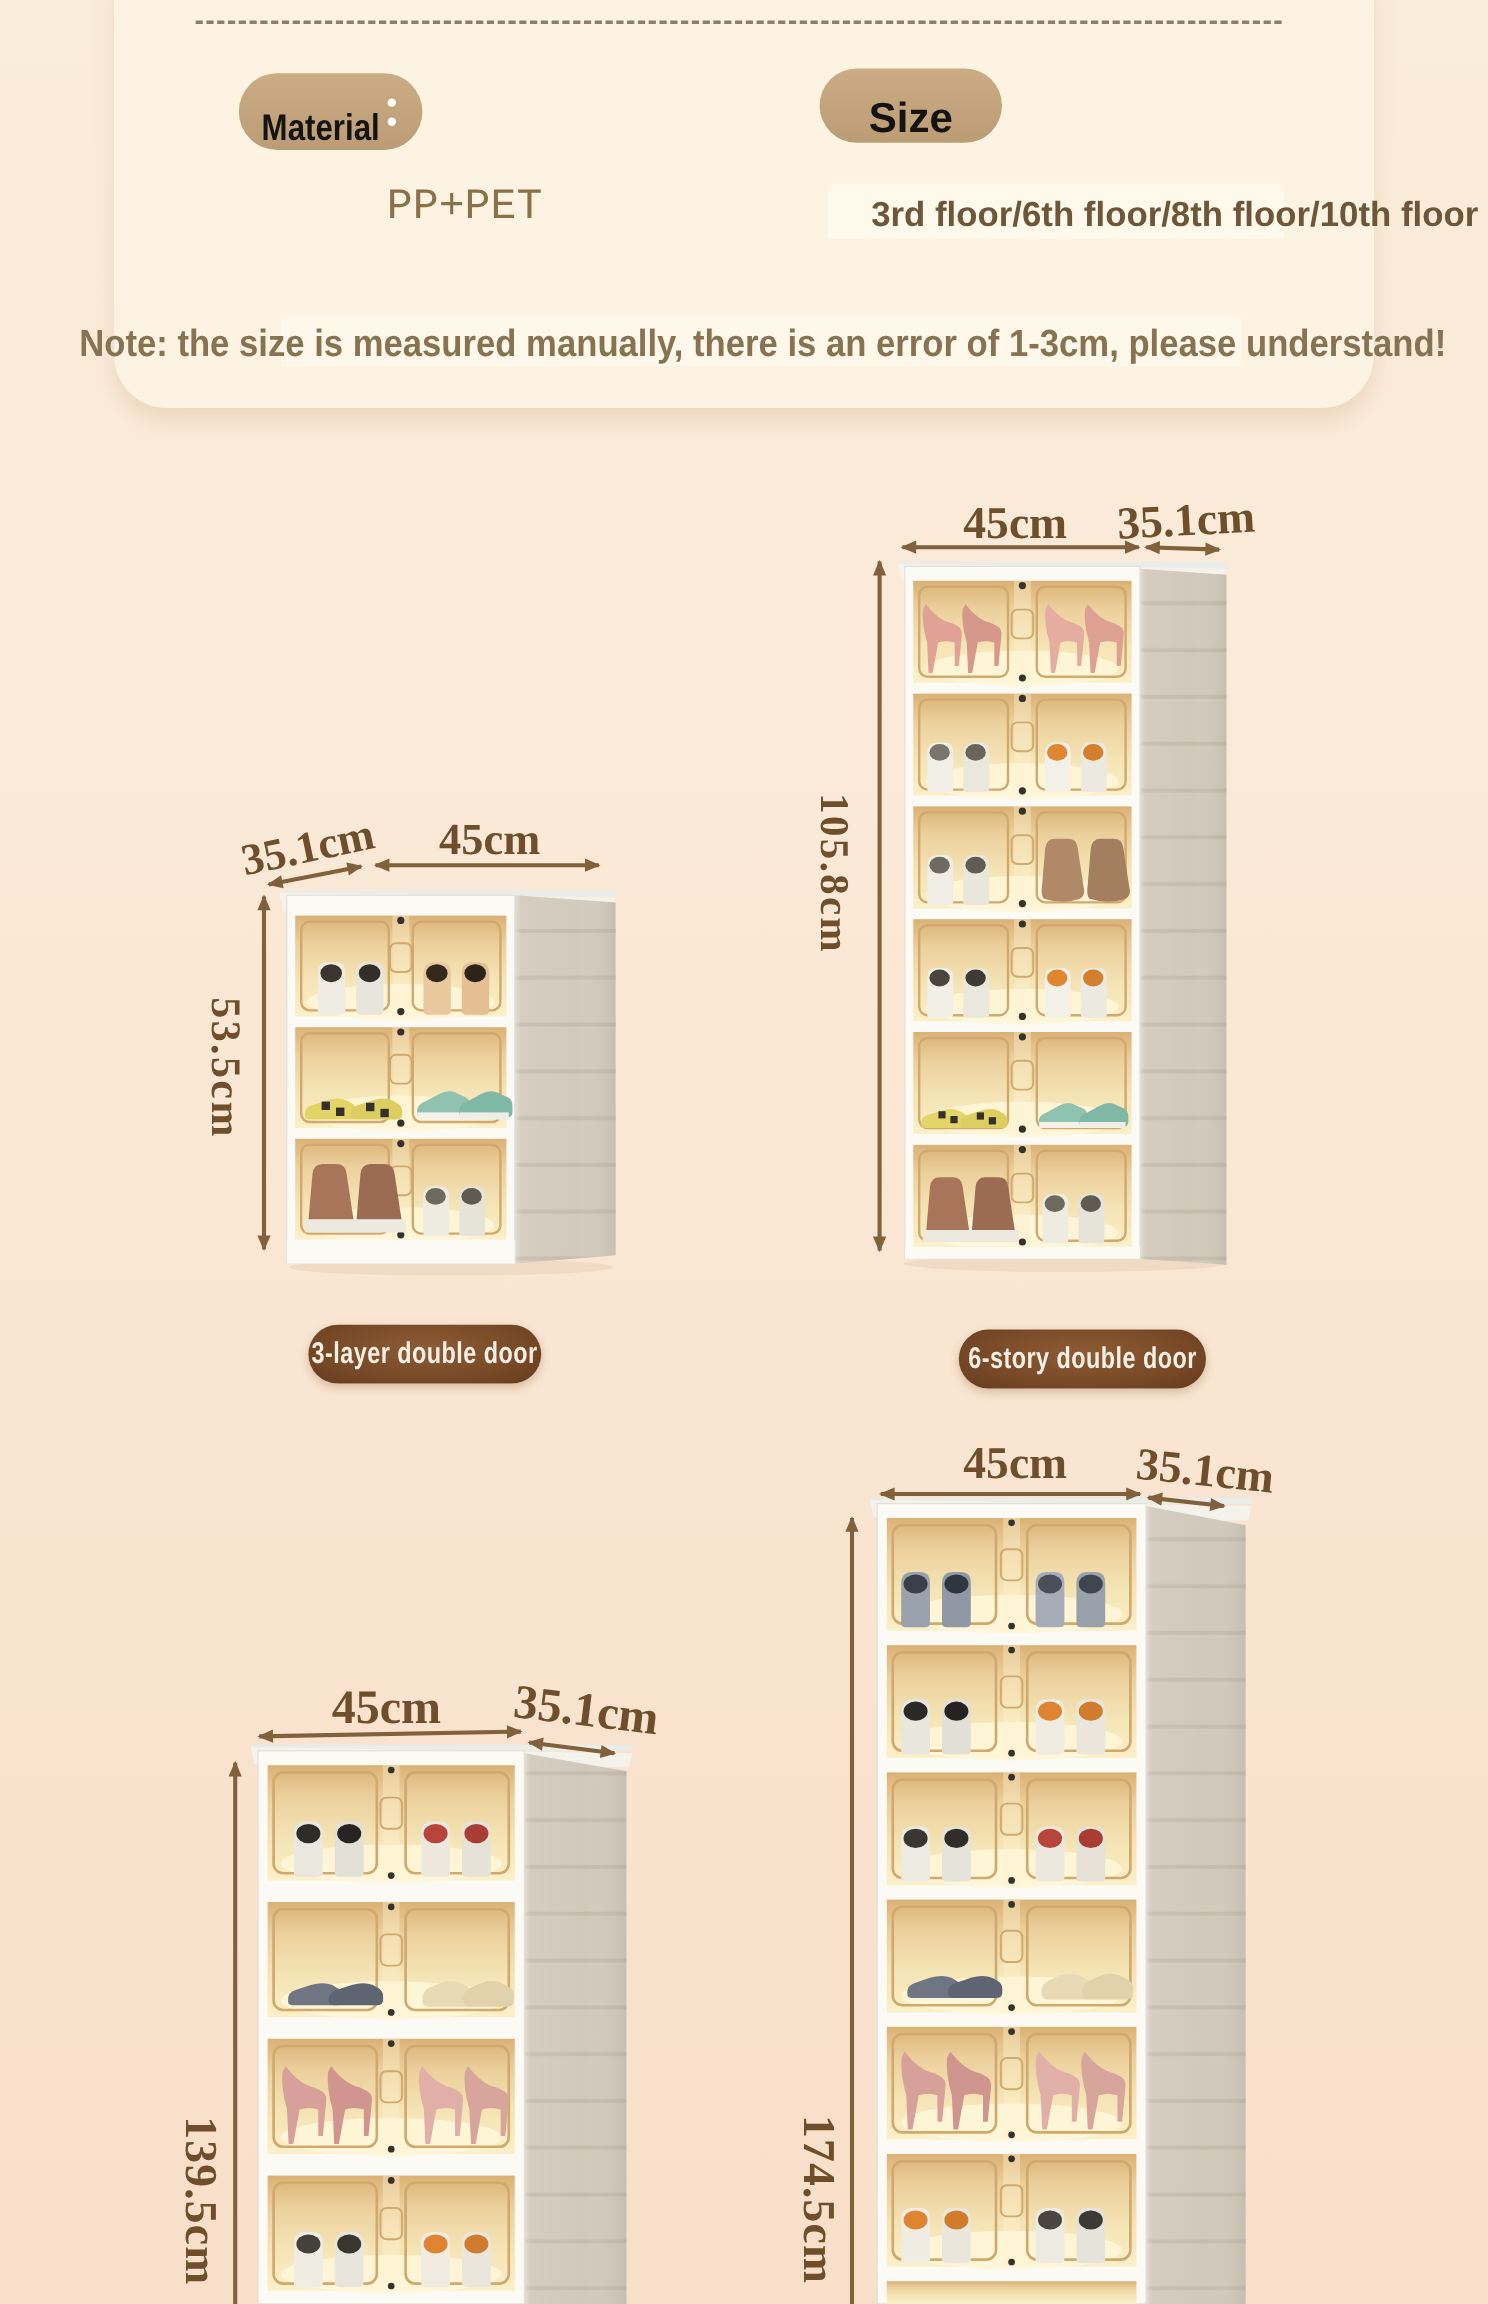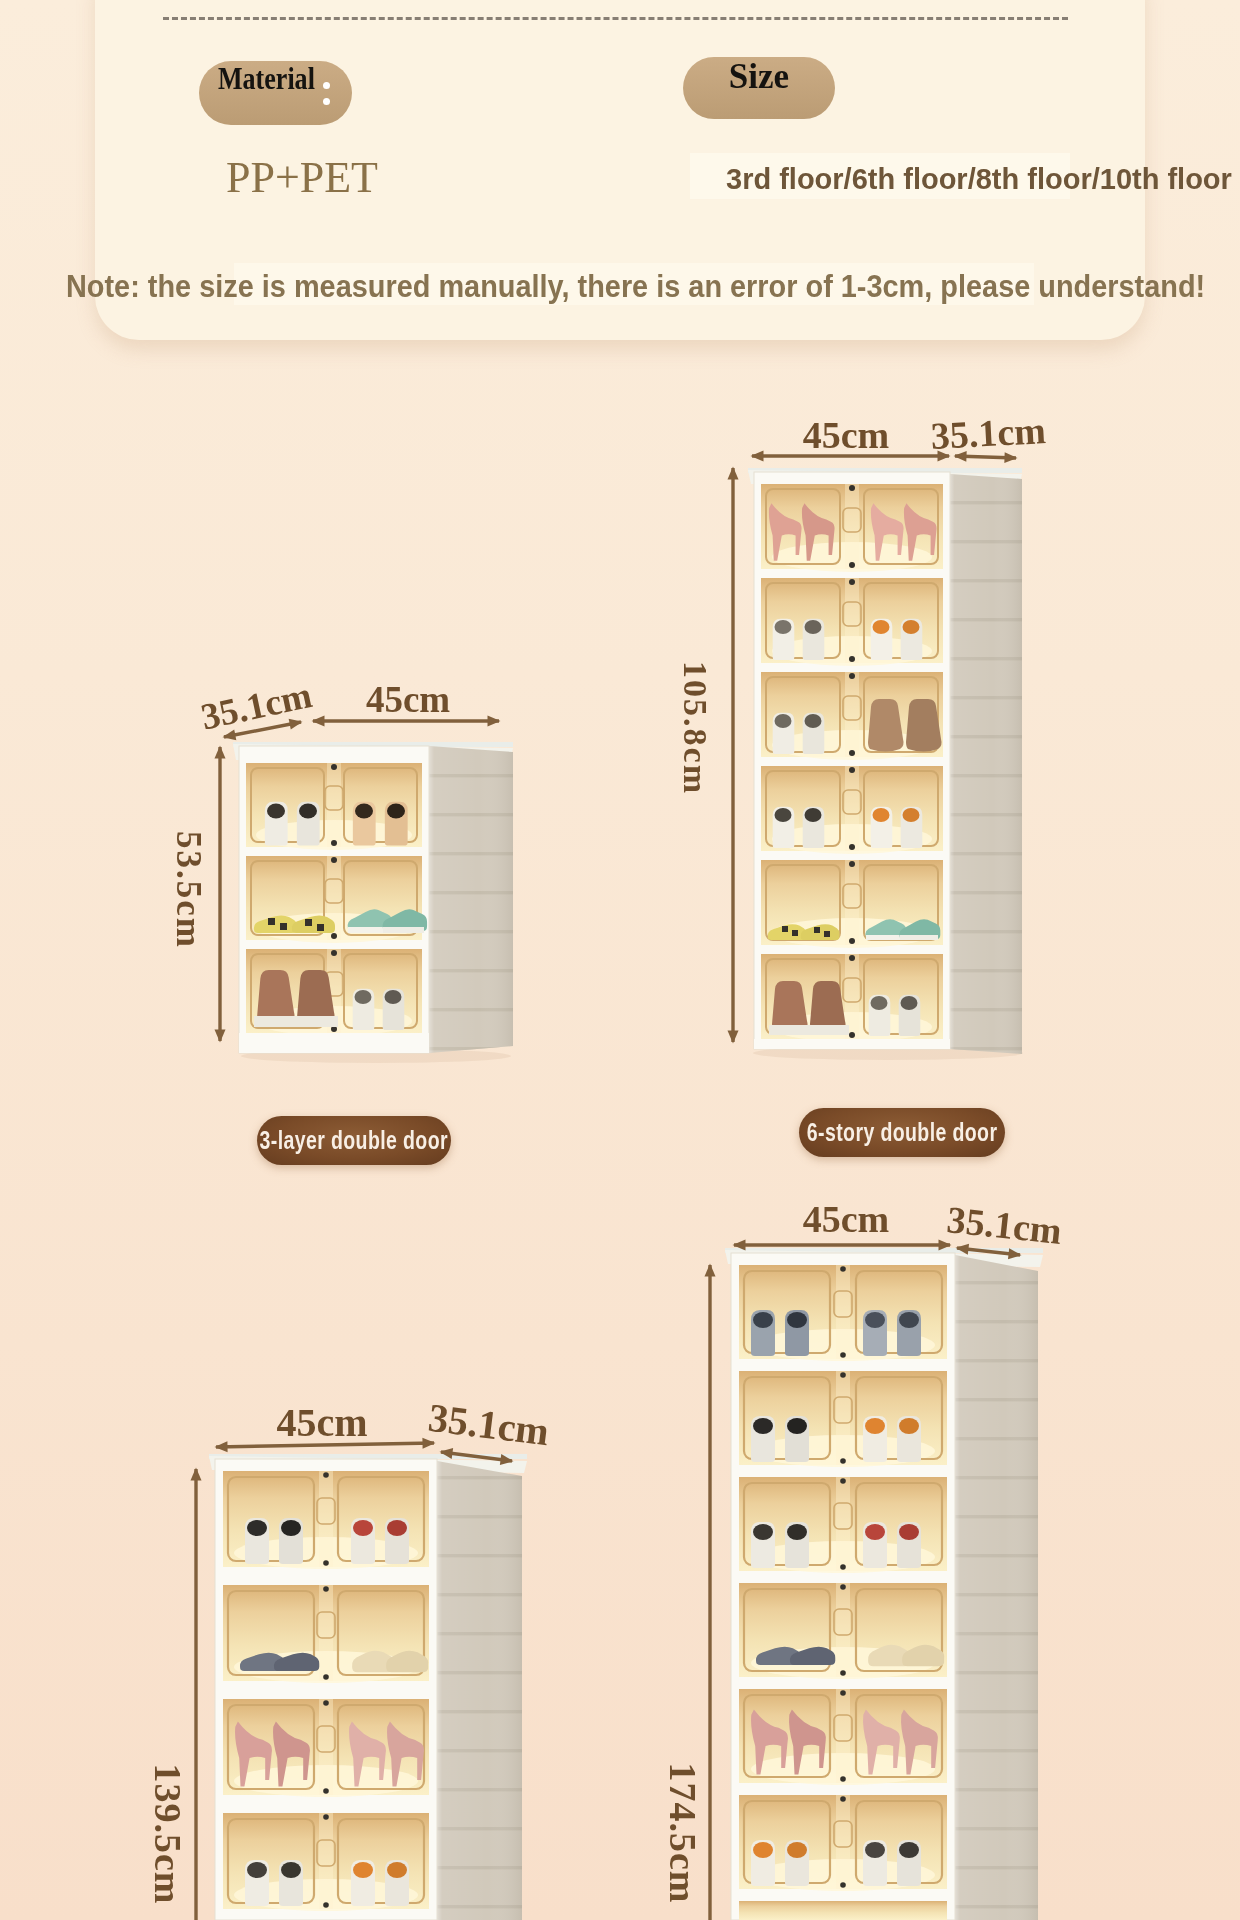--- a/index.html
+++ b/index.html
@@ -5,28 +5,28 @@
   html,body{margin:0;padding:0;}
   body{width:1240px;height:1920px;overflow:hidden;font-family:"Liberation Sans",sans-serif;}
   .page{position:relative;width:1240px;height:1920px;overflow:hidden;
     background:linear-gradient(180deg,#fbeddb 0%,#fae9d6 35%,#f9e4d0 70%,#f8dfca 100%);}
   .card{position:absolute;left:95px;top:-20px;width:1050px;height:360px;
     background:#fcf3e2;border-radius:0 0 44px 44px;
     box-shadow:0 10px 18px rgba(205,170,135,0.30);}
   .dash{position:absolute;left:163px;top:17px;width:905px;height:0;
     border-top:3px dashed #877e74;}
   .pill{position:absolute;background:linear-gradient(180deg,#cbac85,#bb9c74);
-    border-radius:34px;display:flex;align-items:flex-start;justify-content:center;color:#151310;font-family:Liberation Serif, serif;}
+    border-radius:34px;display:flex;align-items:flex-end;justify-content:center;color:#151310;}
   .mat{left:199px;top:61px;width:153px;height:64px;font-size:31px;font-weight:bold;
     justify-content:flex-start;padding-left:19px;box-sizing:border-box;}
   .mat .dots{position:absolute;right:22px;top:21px;width:7px;height:7px;border-radius:50%;
     background:#fff;box-shadow:0 16px 0 #fff;}
   .size{left:683px;top:57px;width:152px;height:62px;font-size:35px;font-weight:bold;}
-  .ppet{position:absolute;left:152px;top:152px;width:300px;text-align:center;
-    font-family:Liberation Serif, serif;font-size:44px;color:#8a7148;}
+  .ppet{position:absolute;left:152px;top:152px;width:300px;text-align:right;
+    font-family:Liberation Mono, monospace;font-size:36px;color:#8a7148;}
   .floorband{position:absolute;left:690px;top:153px;width:380px;height:46px;
     background:rgba(255,251,238,0.75);}
   .floors{position:absolute;left:726px;top:163px;white-space:nowrap;
     font-size:29px;font-weight:bold;color:#6e5639;}
   .noteband{position:absolute;left:234px;top:263px;width:800px;height:42px;
     background:rgba(255,251,238,0.65);}
   .note{position:absolute;left:66px;top:268px;white-space:nowrap;
     font-size:31.5px;font-weight:bold;color:#877351;
     transform:scaleX(0.917);transform-origin:left top;}
   svg text{font-family:"Liberation Serif",serif;font-weight:bold;fill:#6f4e2c;}
@@ -657,20 +657,20 @@
 
     <g>
         <line x1="710" y1="1265" x2="710" y2="1925" stroke="#81603c" stroke-width="3.4" marker-start="url(#ah)"></line>
       </g>
 
     <g>
         <text transform="translate(670 1833) rotate(90)" text-anchor="middle" font-size="38" letter-spacing="1">174.5cm</text>
       </g>
   </svg>
 
-  <div class="lbl" style="left:257px;top:1104px;width:194px;margin-top:12px;">
+  <div class="lbl" style="left:257px;top:1104px;width:194px;">
       <span>3-layer double door</span>
     </div>
 
   <div class="lbl" style="left:799px;top:1108px;width:206px;">
       <span>6-story double door</span>
     </div>
 </div>
 
 </body></html>

